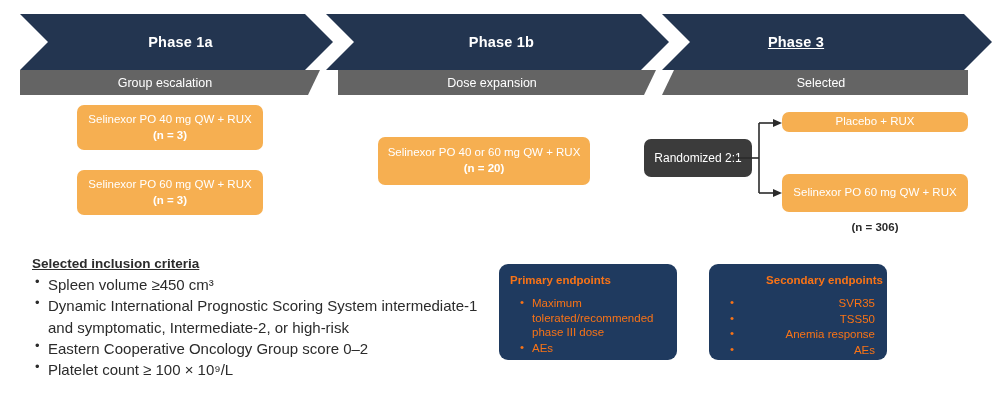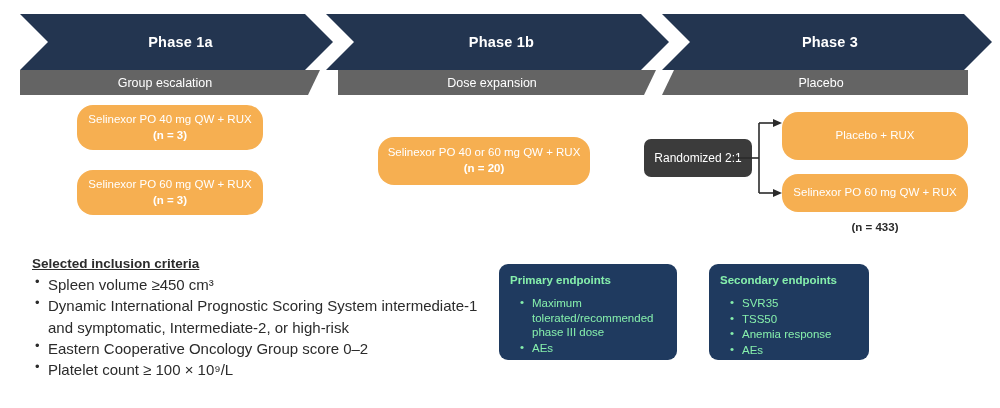--- a/index.html
+++ b/index.html
@@ -47,21 +47,21 @@
     color: #ffffff;
     font-size: 12.5px;
     text-align: center;
     line-height: 1;
   }
 
   
   .obox {
     position: absolute;
     background: #F6AF51;
-    border-radius: 16px;
+    border-radius: 7px;
     color: #ffffff;
     display: flex;
     flex-direction: column;
     align-items: center;
     justify-content: center;
     text-align: center;
     font-size: 11.5px;
     line-height: 1.35;
     box-sizing: border-box;
     padding: 2px 6px;
@@ -131,21 +131,21 @@
     left: 3px;
     top: -1px;
     font-size: 13px;
   }
 
   
   .epanel {
     position: absolute;
     background: #1F3A5F;
     border-radius: 9px;
-    color: #86efac;
+    color: #f97316;
     box-sizing: border-box;
     padding: 9px 4px 8px 11px;
   }
   .epanel .ehead {
     font-weight: bold;
     font-size: 11.5px;
     margin-bottom: 1px;
     line-height: 1.3;
   }
   .epanel ul {
@@ -181,25 +181,25 @@
 
       <path d="M662,14 L964,14 L992,42 L964,70 L662,70 L690,42 Z" fill="#233550"></path>
 
       <path d="M20,70 L320,70 L308,95 L20,95 Z" fill="#646464"></path>
       <path d="M338,70 L656,70 L644,95 L338,95 Z" fill="#646464"></path>
       <path d="M674,70 L968,70 L968,95 L662,95 Z" fill="#646464"></path>
     </svg>
 
     <div class="phase-title" style="left:48px;  top:35px; width:265px;">Phase 1a</div>
     <div class="phase-title" style="left:354px; top:35px; width:295px;">Phase 1b</div>
-    <div class="phase-title" style="left:690px; top:35px; width:280px;">Phase 3</div>
+    <div class="phase-title" style="left:656px; top:35px; width:280px;text-decoration:underline;">Phase 3</div>
 
     <div class="phase-sub" style="left:20px;  top:77px; width:290px;">Group escalation</div>
     <div class="phase-sub" style="left:338px; top:77px; width:308px;">Dose expansion</div>
-    <div class="phase-sub" style="left:674px; top:77px; width:294px;">Placebo</div>
+    <div class="phase-sub" style="left:674px; top:77px; width:294px;">Selected</div>
   </div>
 
   <div class="obox" style="left:77px; top:105px; width:186px; height:45px;">
     <span>Selinexor PO 40 mg QW + RUX</span>
     <span class="nline">(n = 3)</span>
   </div>
 
   <div class="obox" style="left:77px; top:170px; width:186px; height:45px;">
     <span>Selinexor PO 60 mg QW + RUX</span>
     <span class="nline">(n = 3)</span>
@@ -220,49 +220,49 @@
 
     <path d="M24,13 L24,83" stroke="#2b2b2b" stroke-width="1.6" fill="none"></path>
 
     <path d="M24,13 L41,13" stroke="#2b2b2b" stroke-width="1.6" fill="none"></path>
     <path d="M47,13 L38,9 L38,17 Z" fill="#2b2b2b"></path>
 
     <path d="M24,83 L41,83" stroke="#2b2b2b" stroke-width="1.6" fill="none"></path>
     <path d="M47,83 L38,79 L38,87 Z" fill="#2b2b2b"></path>
   </svg>
 
-  <div class="obox" style="left:782px; top:112px; width:186px; height:48px;">
+  <div class="obox" style="left:782px; top:112px; width:186px; height:20px;">
     <span>Placebo + RUX</span>
   </div>
 
   <div class="obox" style="left:782px; top:174px; width:186px; height:38px;">
     <span>Selinexor PO 60 mg QW + RUX</span>
   </div>
 
-  <div class="nlabel" style="left:782px; top:221px; width:186px;">(n = 433)</div>
+  <div class="nlabel" style="left:782px; top:221px; width:186px;">(n = 306)</div>
 
   <div id="criteria">
     <div class="chead">Selected inclusion criteria</div>
     <ul>
       <li><span>Spleen volume ≥450 cm³</span></li>
       <li><span>Dynamic International Prognostic Scoring System intermediate-1 and symptomatic, Intermediate-2, or high-risk</span></li>
       <li><span>Eastern Cooperative Oncology Group score 0–2</span></li>
       <li><span>Platelet count ≥ 100 × 10⁹/L</span></li>
     </ul>
   </div>
 
   <div class="epanel" style="left:499px; top:264px; width:178px; height:96px;">
     <div class="ehead">Primary endpoints</div>
     <ul>
       <li><span>Maximum tolerated/recommended phase III dose</span></li>
       <li><span>AEs</span></li>
     </ul>
   </div>
 
-  <div class="epanel" style="left:709px; top:264px; width:160px; height:96px;">
+  <div class="epanel" style="left:709px; top:264px; width:178px; height:96px;text-align:right;">
     <div class="ehead">Secondary endpoints</div>
     <ul>
       <li><span>SVR35</span></li>
       <li><span>TSS50</span></li>
       <li><span>Anemia response</span></li>
       <li><span>AEs</span></li>
     </ul>
   </div>
 
 </div>

